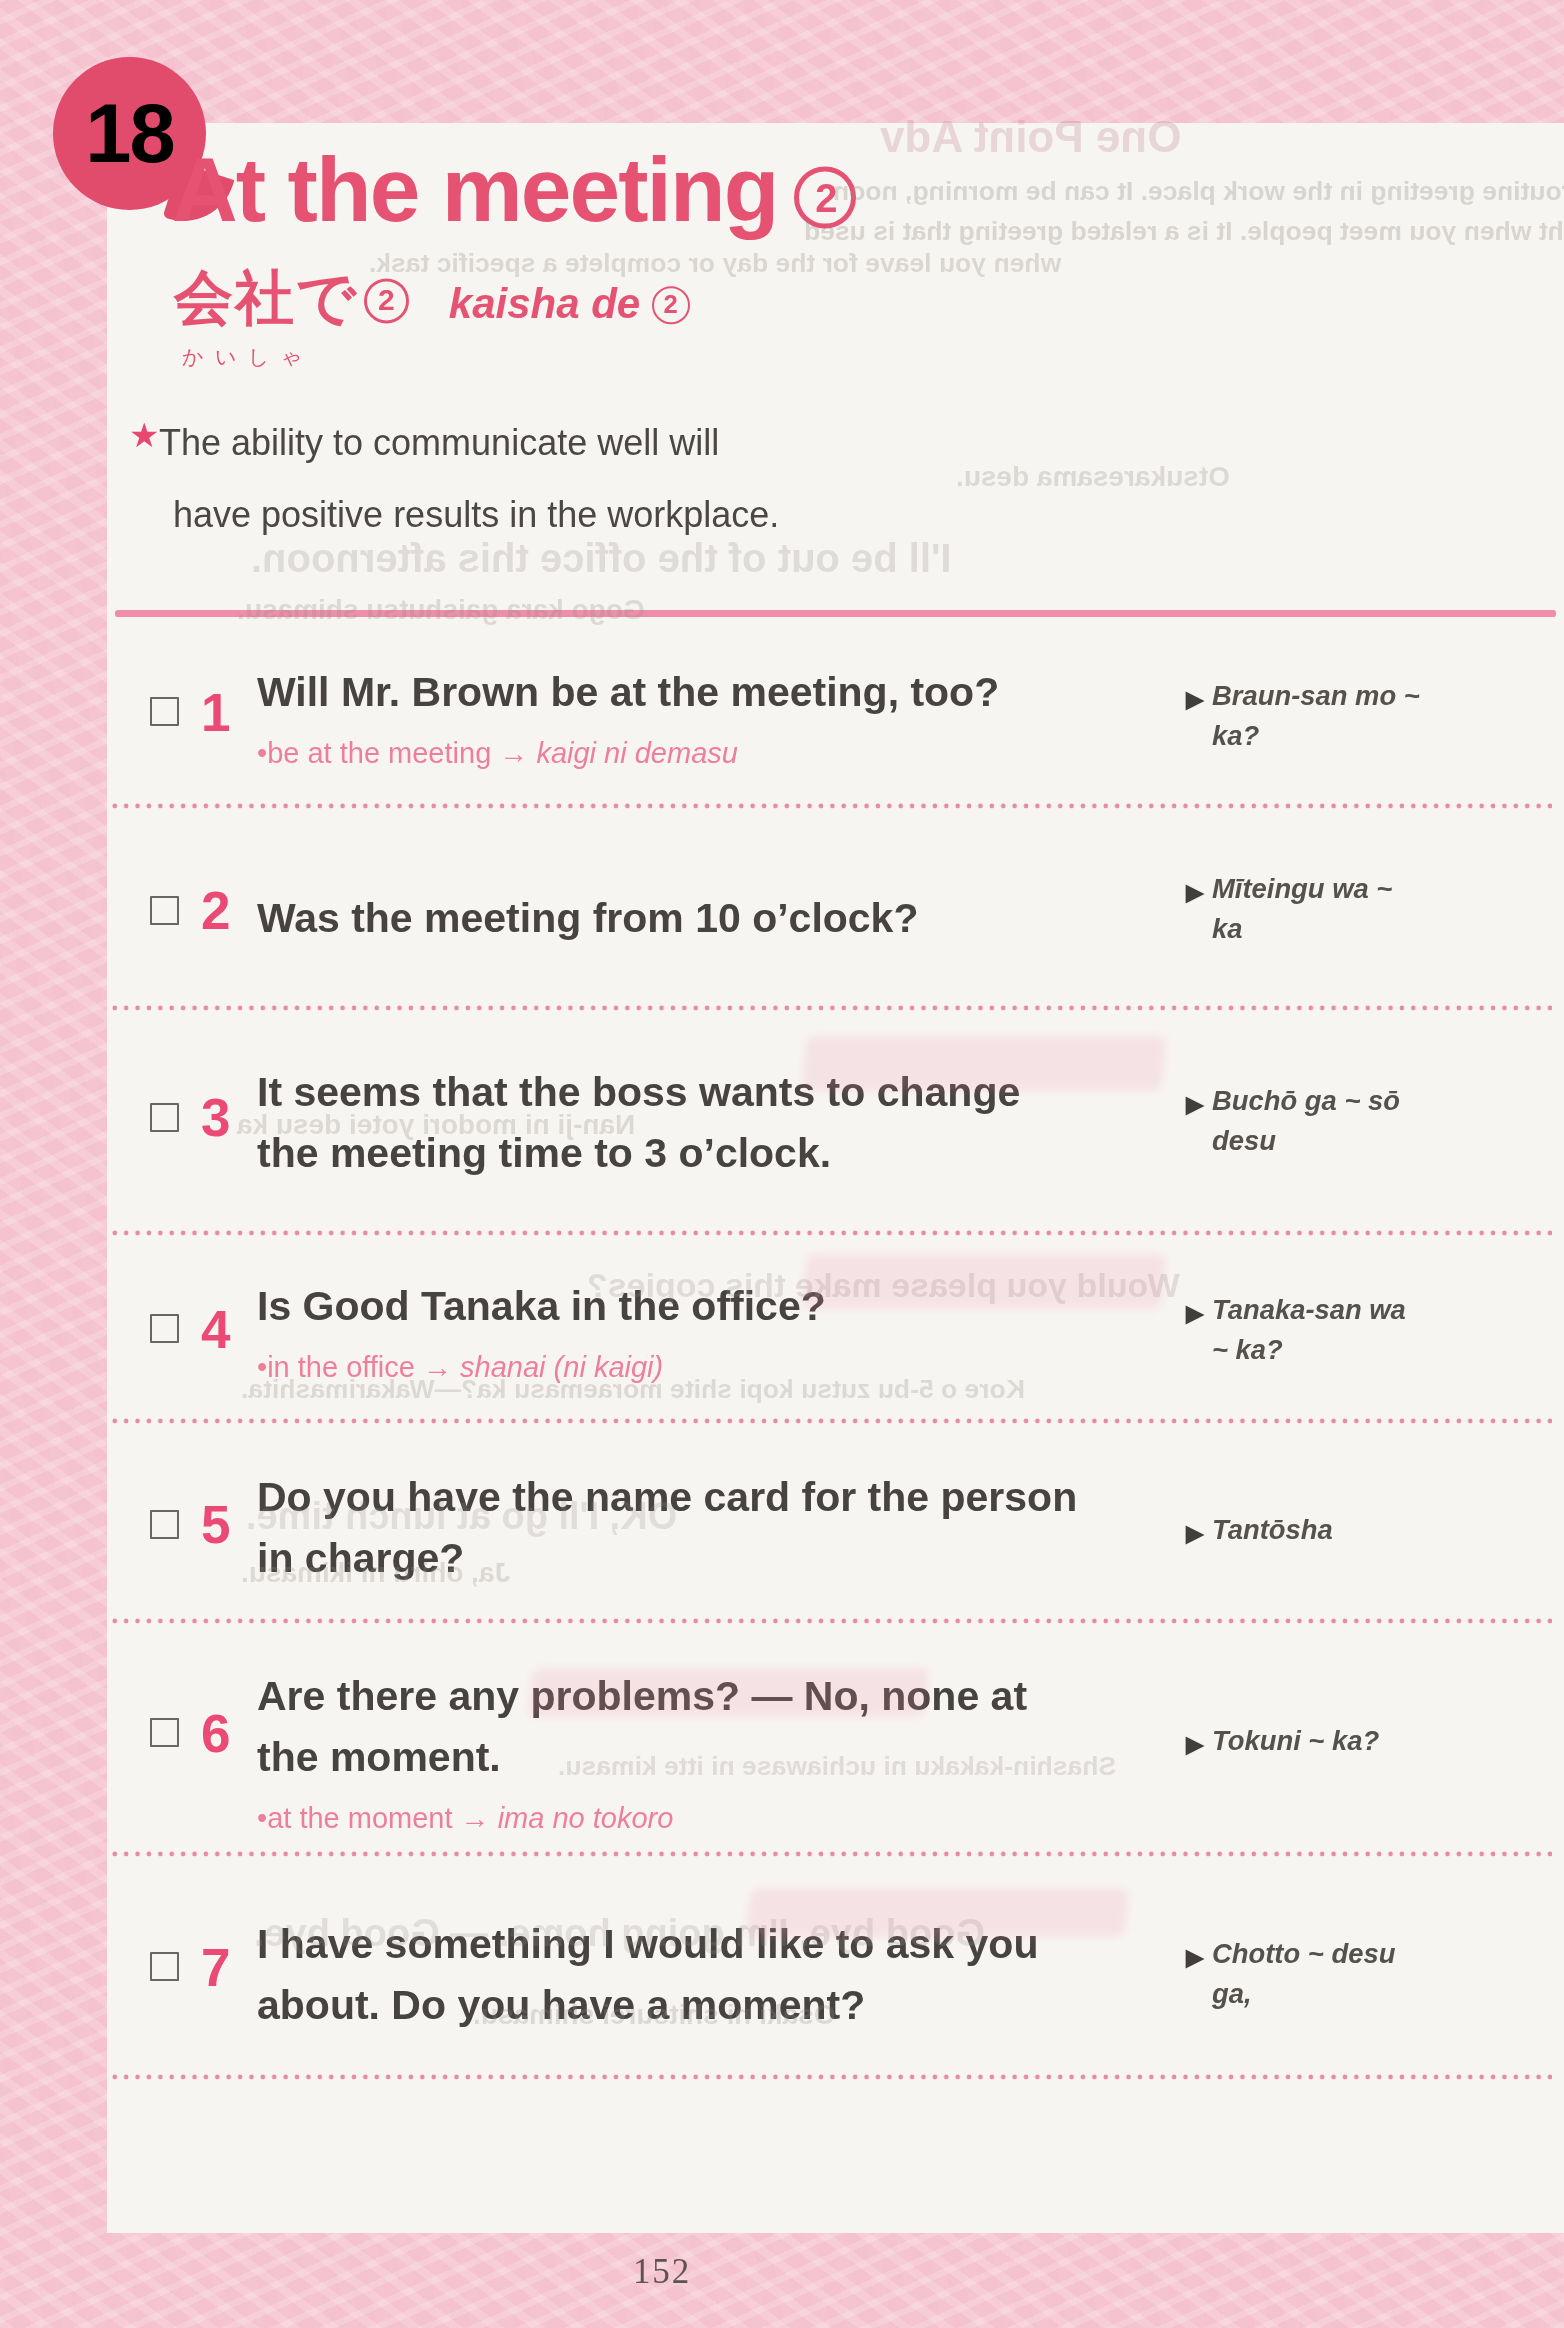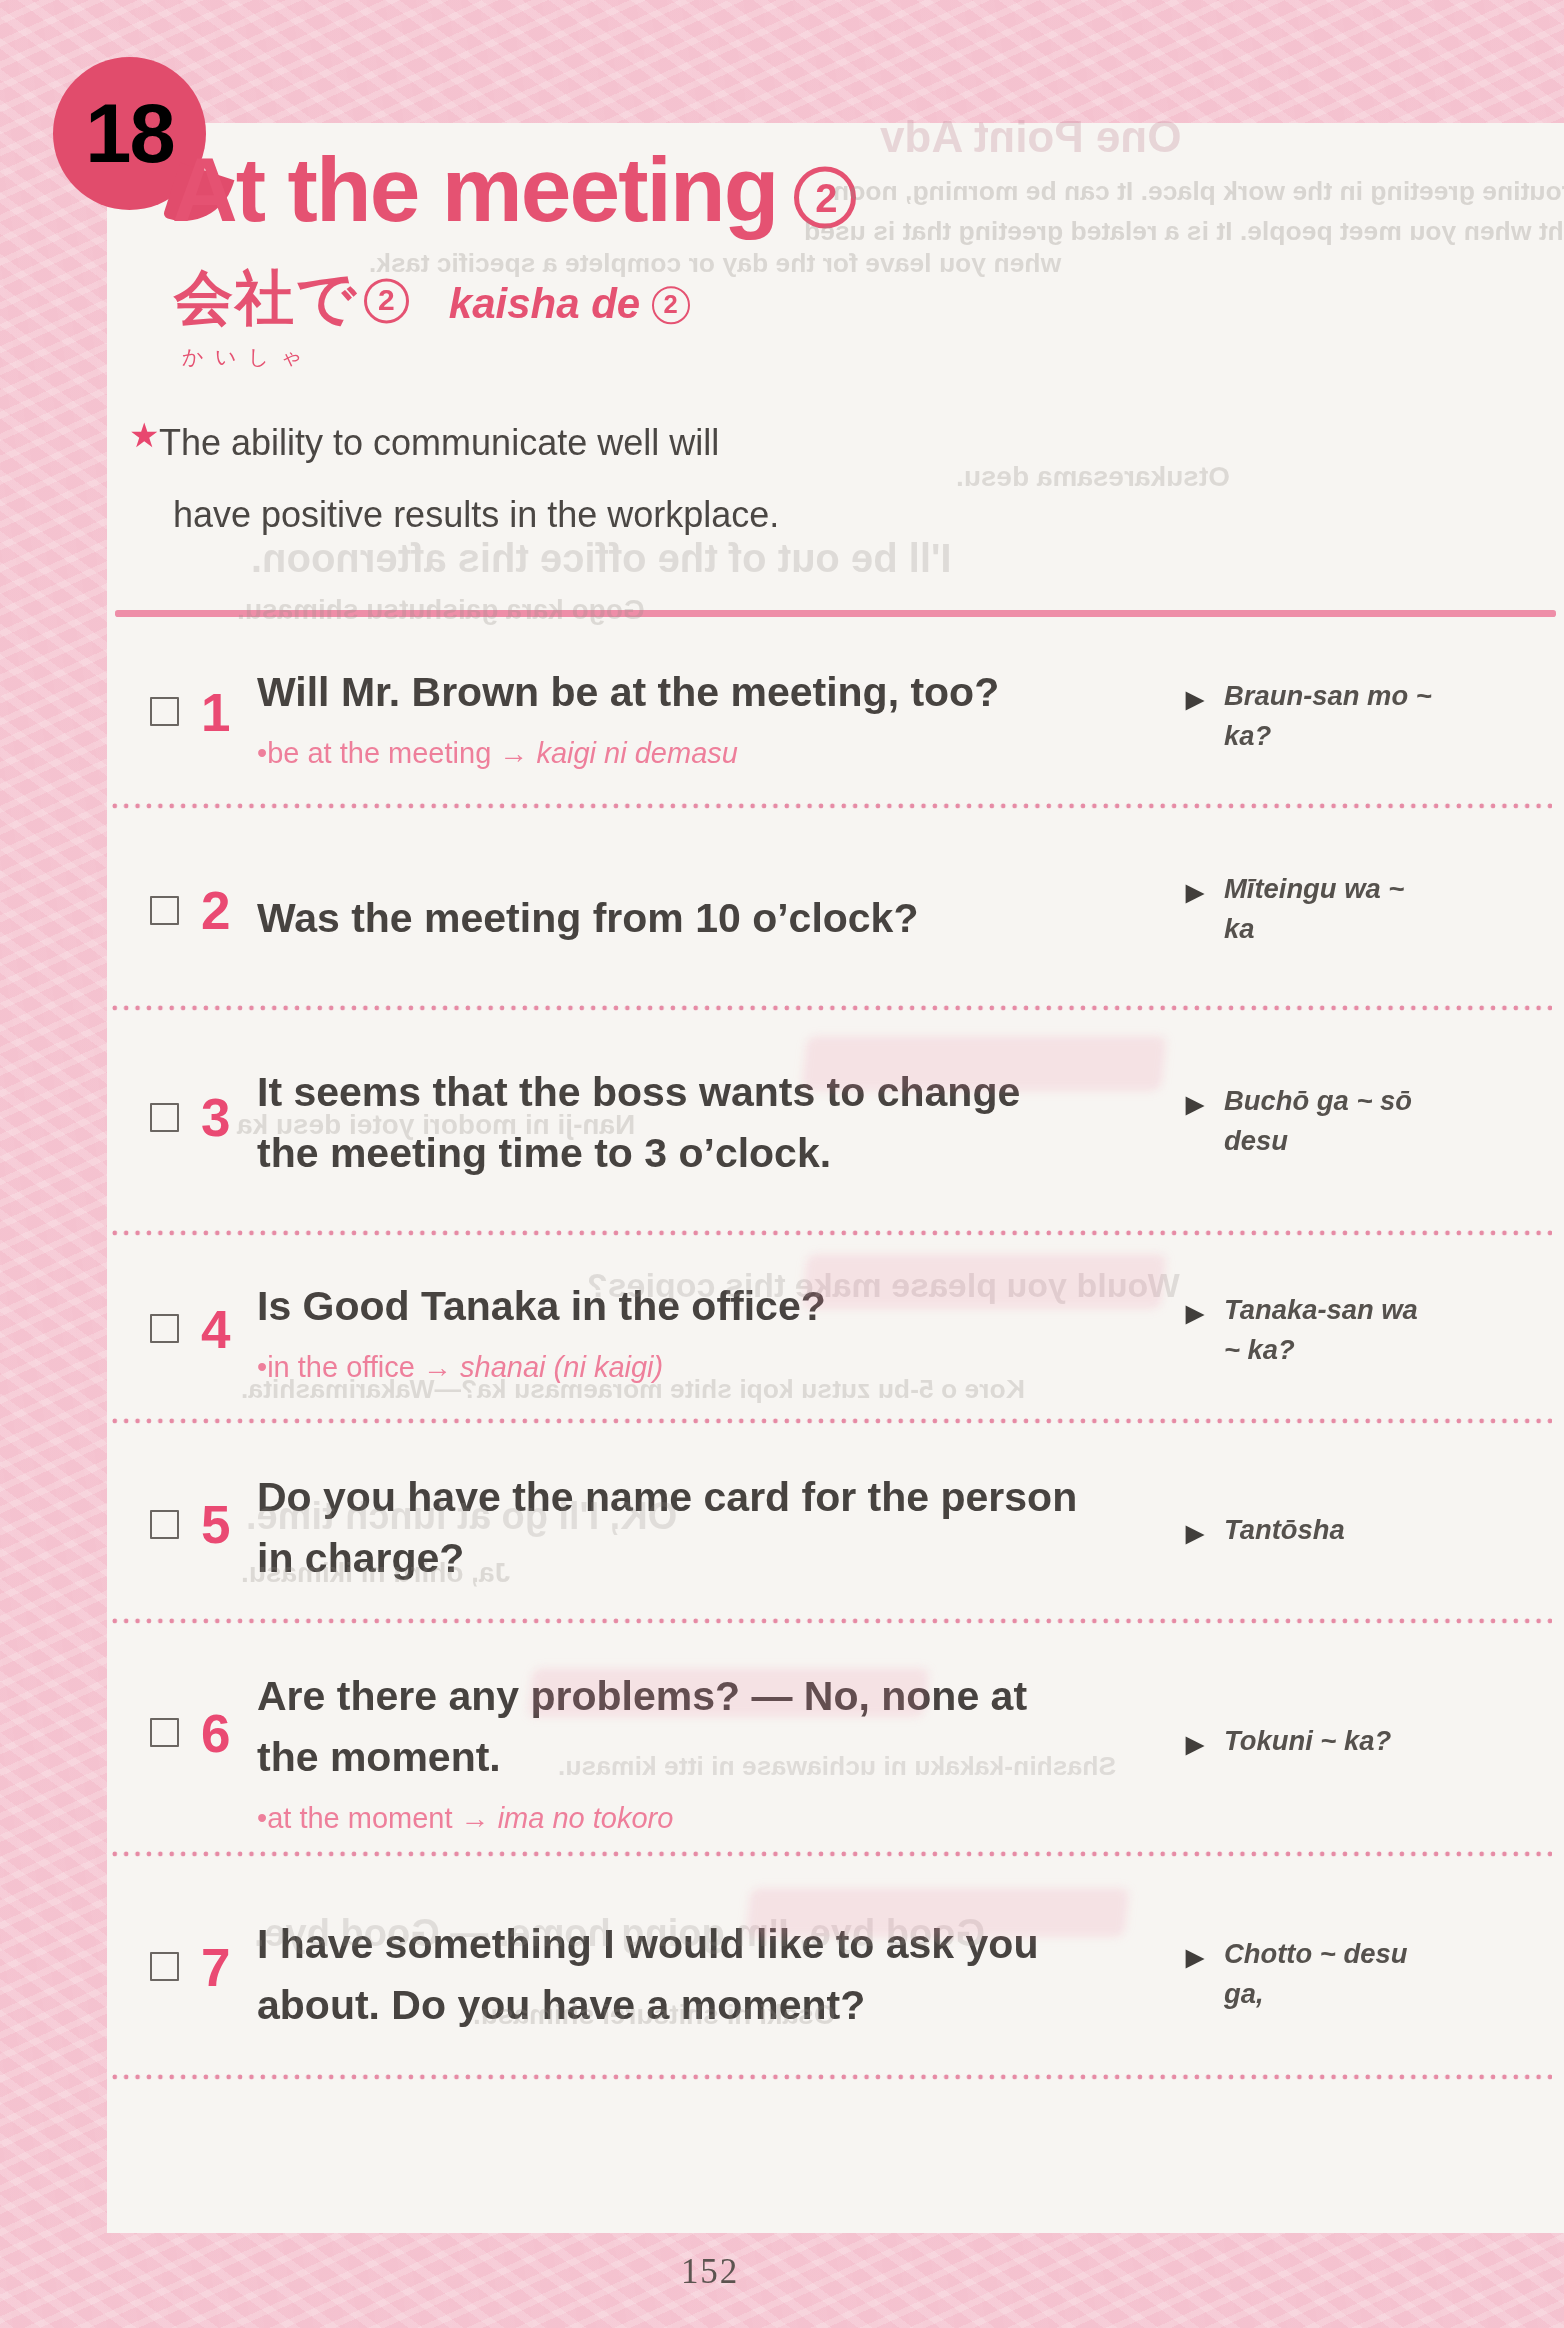--- a/index.html
+++ b/index.html
@@ -52,35 +52,35 @@
   .cb{
     position:absolute;left:150px;width:29px;height:29px;background:transparent;
     border:2.8px solid #6b6662;border-radius:0.9px;box-sizing:border-box;cursor:pointer;
   }
   .num{position:absolute;left:201px;font-size:53px;font-weight:bold;color:#ea4a73;line-height:1;}
   .txt{position:absolute;left:257px;top:0;width:909px;color:#474340;font-size:41px;font-weight:bold;line-height:61px;}
   .txt .note{margin-top:11.4px;font-weight:normal;font-size:29px;color:#ee7f9b;line-height:38px;}
   .txt .note .ro{font-style:italic;}
   .hint{position:absolute;left:1186px;width:375px;color:#55514d;font-size:27.4px;font-style:italic;font-weight:bold;line-height:40px;}
   .hint .mk{position:absolute;left:0;top:2.8px;font-style:normal;font-size:23px;color:#413e3b;}
-  .hint .hl{margin-left:38px;}
+  .hint .hl{margin-left:26px;}
   .dotted{
     position:absolute;left:112px;width:1440px;height:5.7px;
     background-image:radial-gradient(circle at 2.8px 2.8px,#e68ba5 2.1px,rgba(0,0,0,0) 2.6px);
     background-size:11.4px 5.7px;background-repeat:repeat-x;
   }
   
   .bleed{
     position:absolute;transform:scaleX(-1);font-weight:bold;white-space:nowrap;
     color:#8f8983;opacity:.28;
   }
   .blob{position:absolute;background:rgba(236,128,158,.17);filter:blur(4.7px);border-radius:8.5px;transform:skewX(-6deg);}
   .pagenum{
     position:absolute;left:0;top:2252px;width:1324px;text-align:center;
-    font-family:"Liberation Serif",serif;font-size:35px;color:#5c5450;letter-spacing:1.9px;margin-left:48px;
+    font-family:"Liberation Serif",serif;font-size:35px;color:#5c5450;letter-spacing:1.9px;
   }
 </style>
 </head>
 <body>
 
 <div class="page">
   <div class="card"></div>
 
   <div class="bubble">
     <span class="n">18</span>

